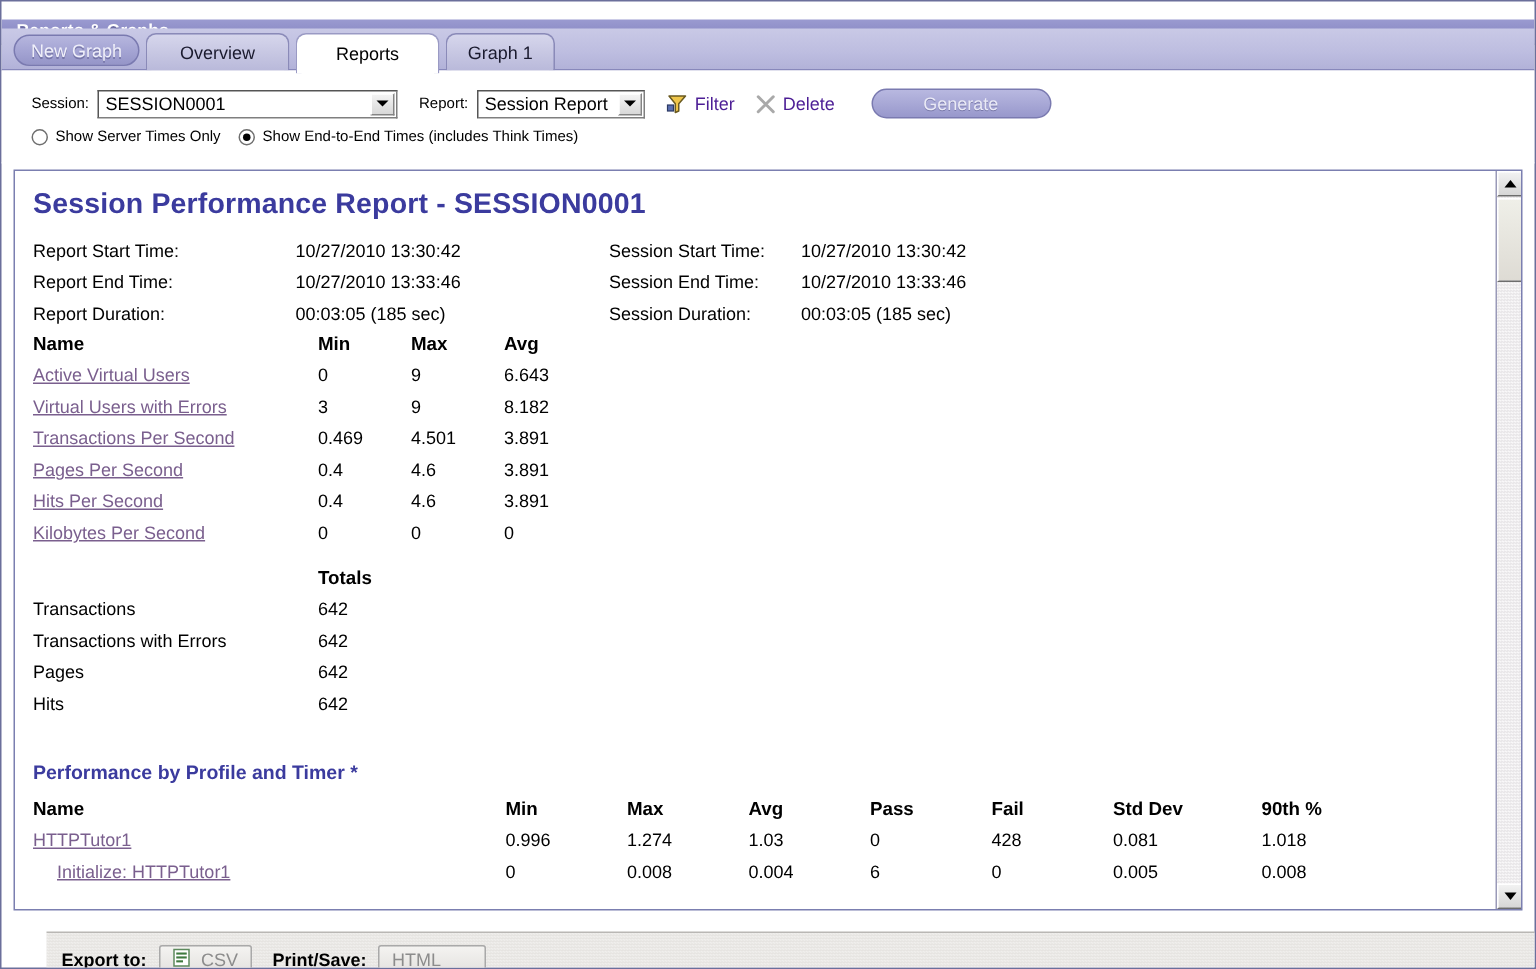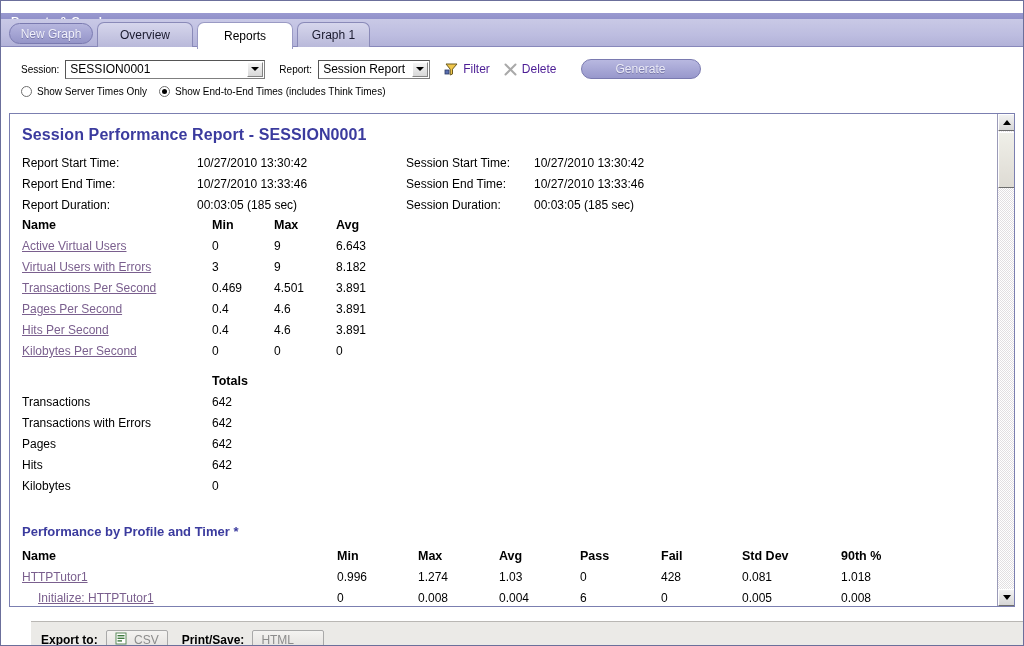--- a/index.html
+++ b/index.html
@@ -169,21 +169,21 @@
   }
   .panel-inner {
     position: absolute; left: 0; top: 0;
     width: 988px; height: 492px;
     padding: 8px 10px 0 12px;
     overflow: hidden;
   }
 
   h1.report-title {
     margin: 4px 0 12px 0;
-    font-size: 16px; font-weight: bold;
+    font-size: 19px; font-weight: bold;
     color: #3b3b9e;
     letter-spacing: .1px;
   }
 
   .meta { position: relative; height: 62px; }
   .meta-col { position: absolute; top: 0; }
   .meta-left { left: 0; }
   .meta-right { left: 384px; }
   .meta-row { height: 21px; font-size: 12px; white-space: nowrap; }
   .meta-row .k { display: inline-block; }
@@ -446,24 +446,20 @@
           <td class="c-num">642</td>
         </tr>
         <tr>
           <td class="c-name">Pages</td>
           <td class="c-num">642</td>
         </tr>
         <tr>
           <td class="c-name">Hits</td>
           <td class="c-num">642</td>
         </tr>
-        <tr>
-          <td class="c-name">Kilobytes</td>
-          <td class="c-num">0</td>
-        </tr>
       </tbody>
         </table>
 
       <h2 class="section-title">Performance by Profile and Timer *</h2>
 
       <table class="perf">
         <tbody>
             <tr>
           <th class="p-name">Name</th>
           <th class="p-col">Min</th>

